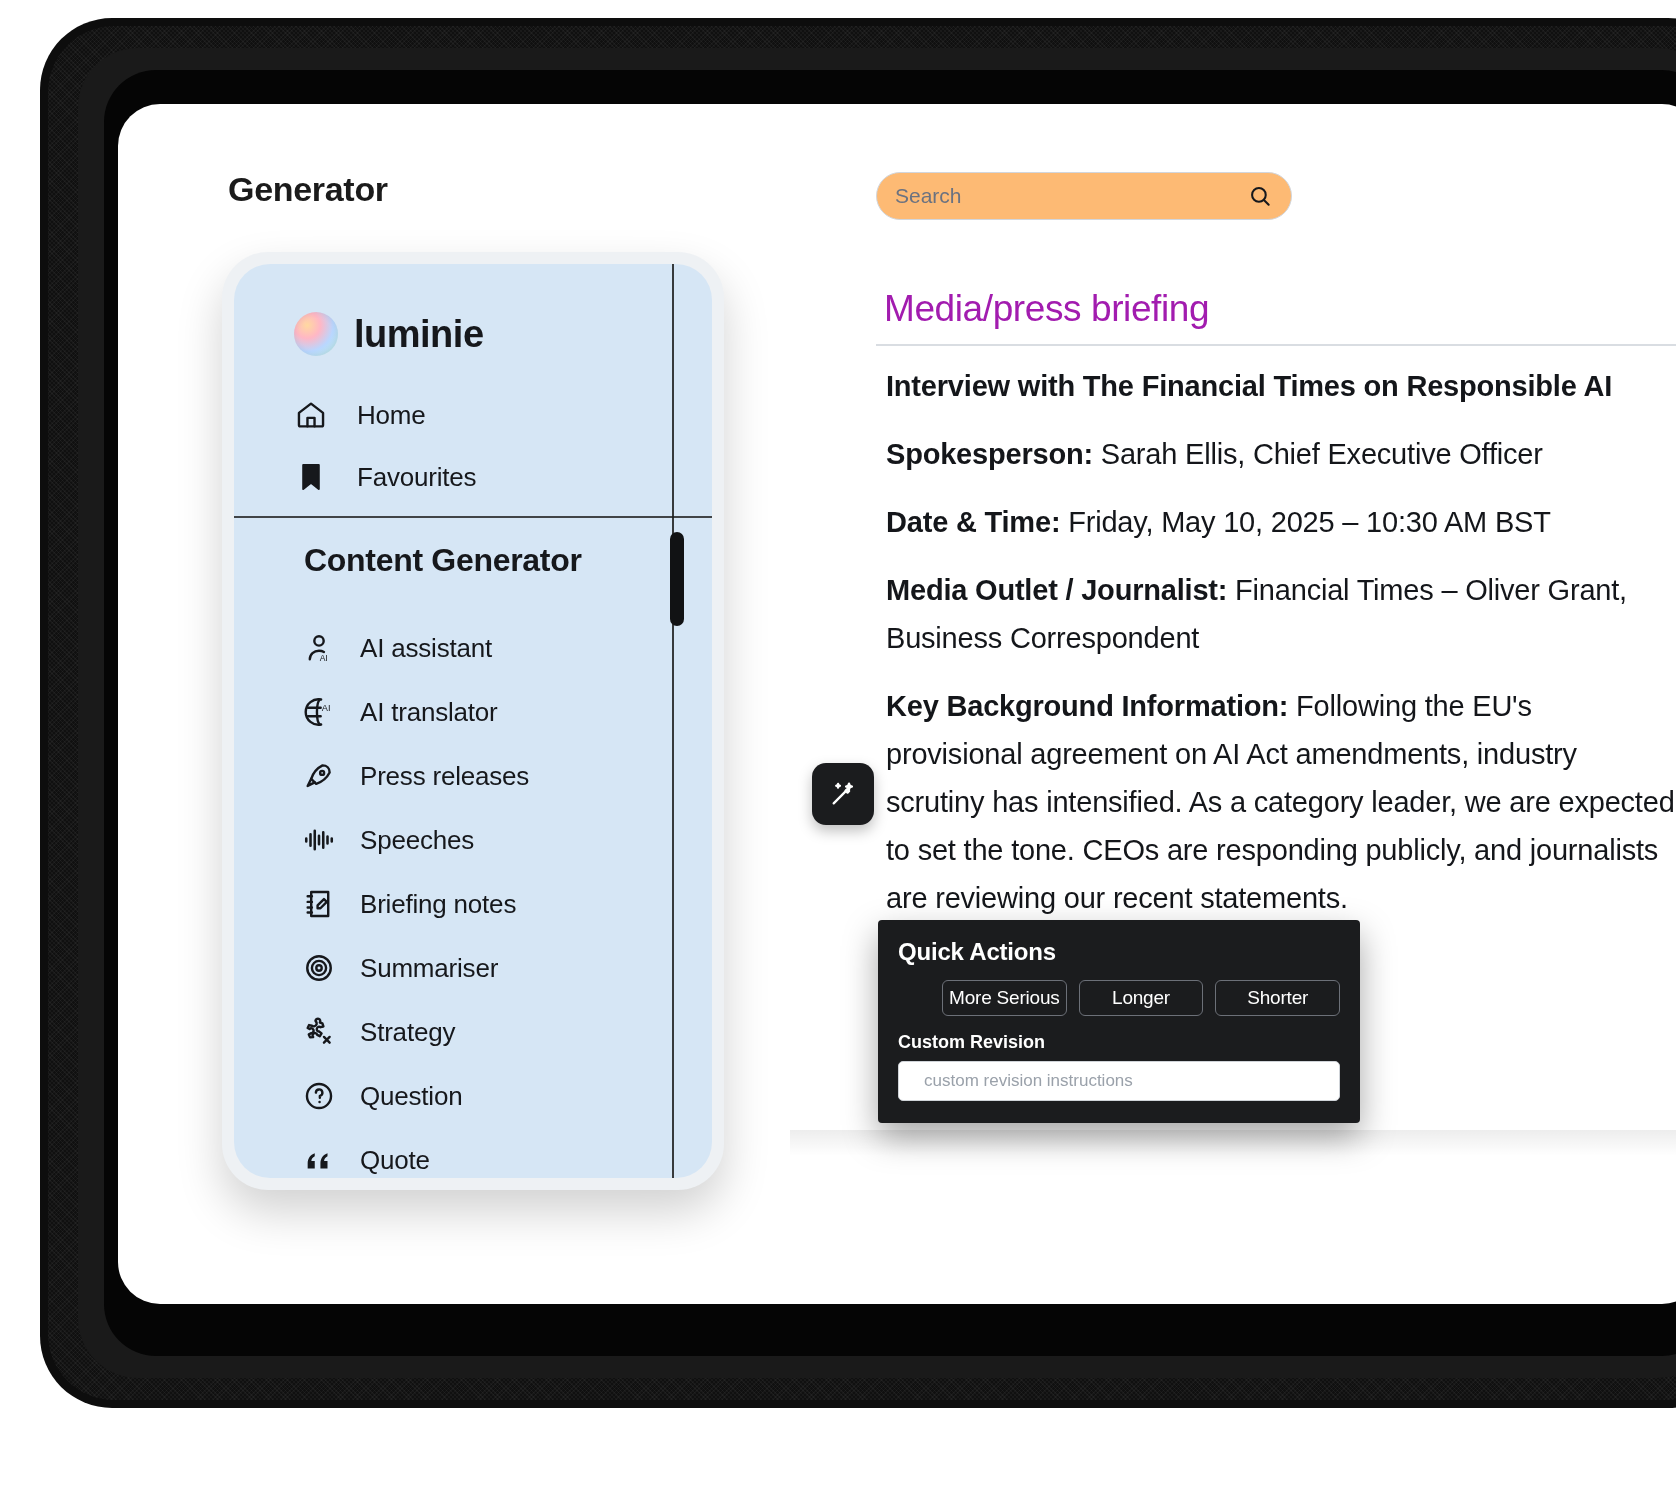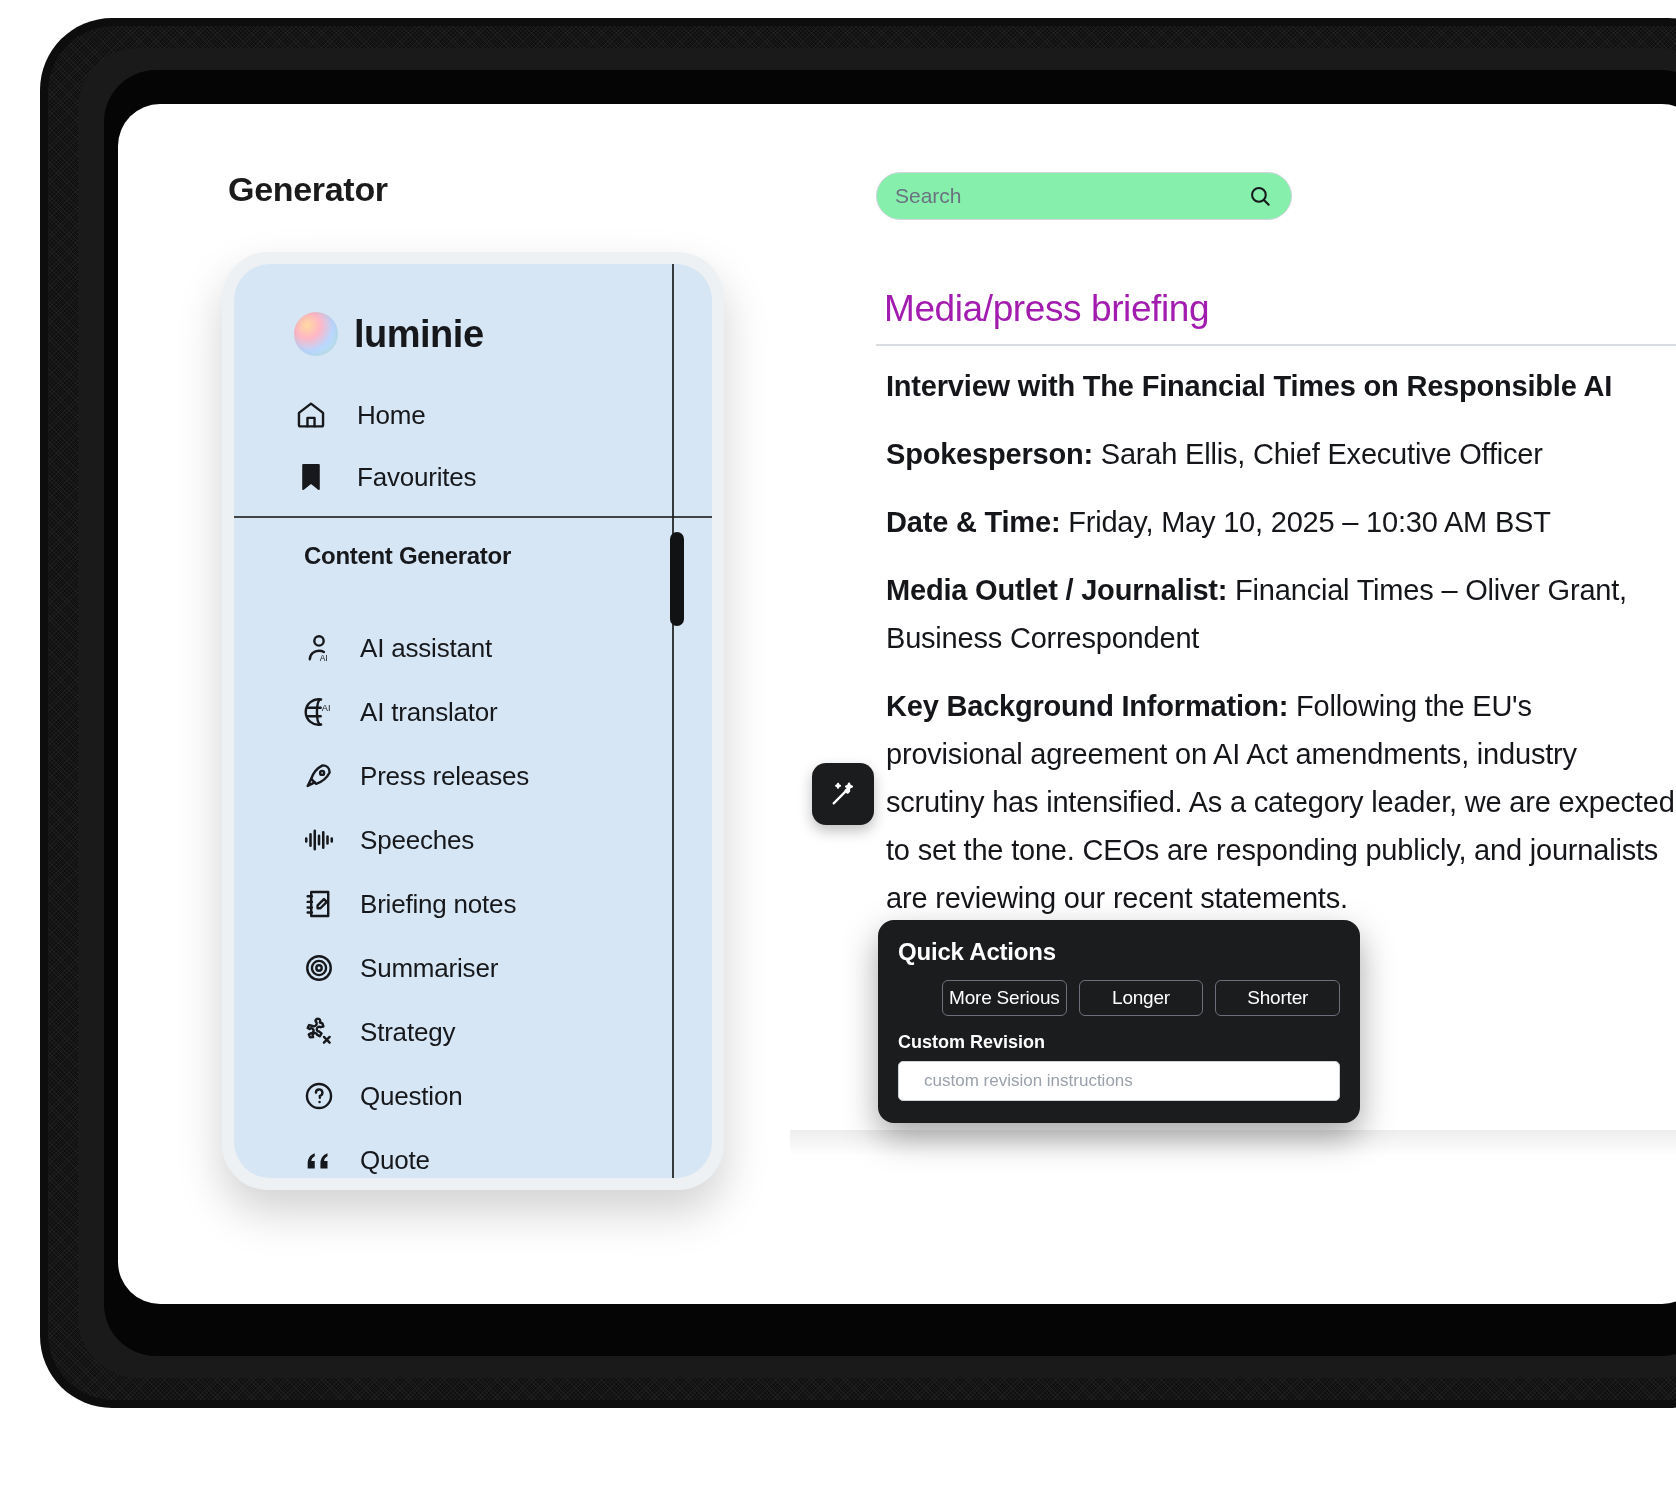--- a/index.html
+++ b/index.html
@@ -159,21 +159,21 @@
     position: absolute;
     left: 0; top: 252px;
     width: 478px; height: 2px;
     background: #1b1b1b;
     opacity: 0.8;
   }
   .section-title {
     position: absolute;
     left: 70px;
     top: 278px;
-    font-size: 24px;
+    font-size: 32px;
     font-weight: 700;
     color: #16181c;
     letter-spacing: -0.3px;
   }
   .gen-list {
     position: absolute;
     left: 68px;
     top: 352px;
     width: 370px;
   }
@@ -198,21 +198,21 @@
 
   
   .search-wrap {
     position: absolute;
     left: 876px;
     top: 172px;
     width: 416px;
     height: 48px;
     border: 1.5px solid #d2d6dc;
     border-radius: 24px;
-    background: #86efac;
+    background: #fdba74;
     display: flex;
     align-items: center;
     padding: 0 18px;
   }
   .search-input {
     flex: 1;
     border: none;
     outline: none;
     font-size: 21px;
     color: #5d6470;
@@ -269,21 +269,21 @@
     box-shadow: 0 6px 14px rgba(0,0,0,0.25);
   }
   .edit-btn svg { width: 32px; height: 32px; display: block; }
 
   
   .quick-actions {
     position: absolute;
     left: 878px;
     top: 920px;
     width: 482px;
-    border-radius: 16px;
+    border-radius: 4px;
     background: #1b1c1e;
     padding: 18px 20px 22px 20px;
     box-shadow: 0 14px 34px rgba(0,0,0,0.35);
   }
   .qa-title {
     color: #ffffff;
     font-size: 24px;
     font-weight: 700;
     margin-bottom: 14px;
     letter-spacing: -0.2px;

